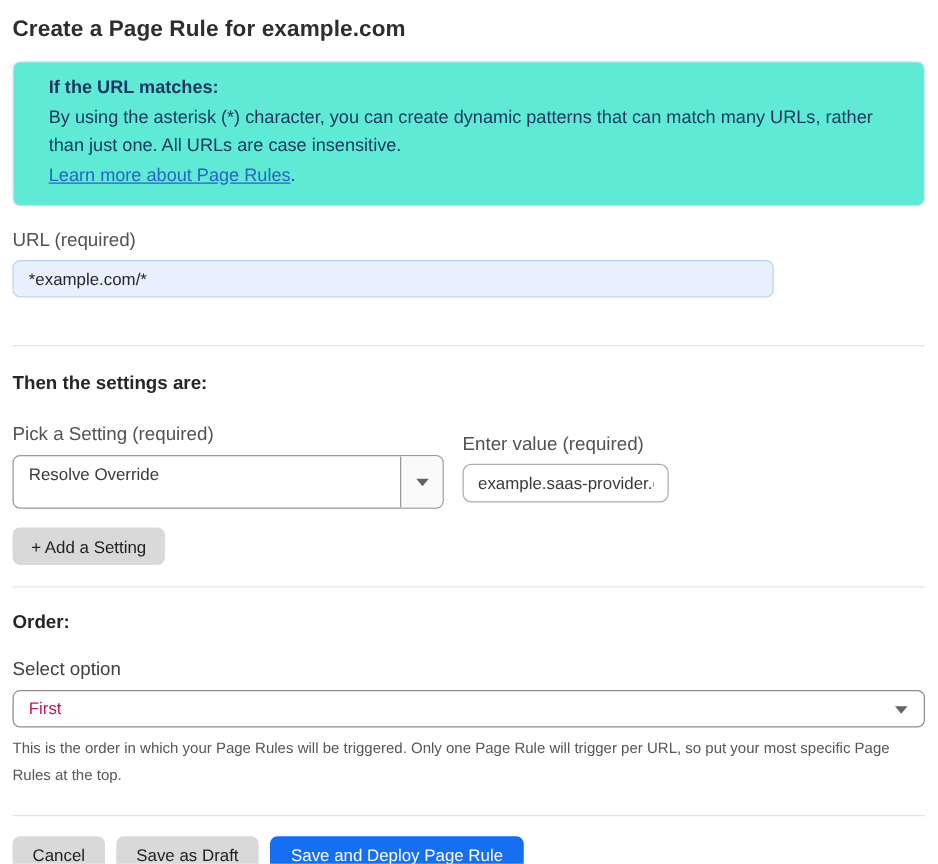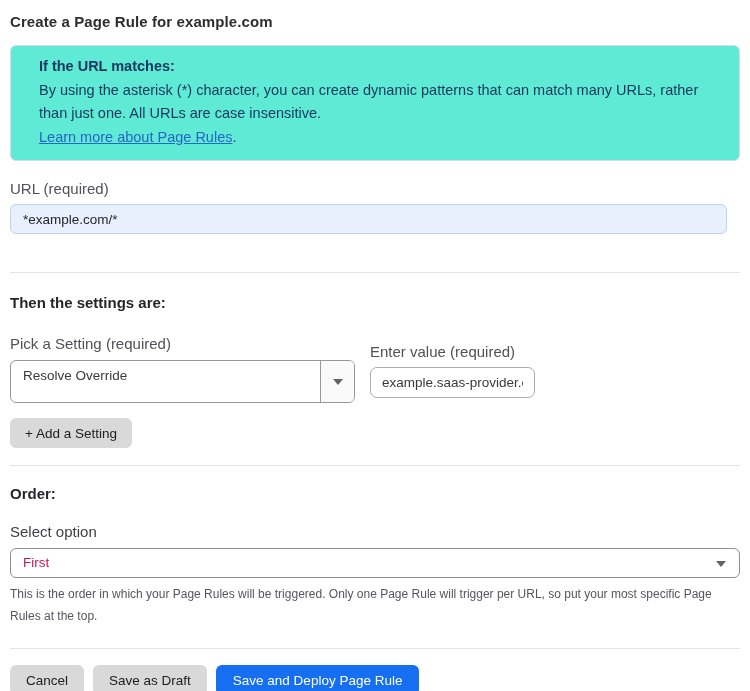--- a/index.html
+++ b/index.html
@@ -7,21 +7,21 @@
   body {
     width: 750px; height: 691px;
     font-family: "Liberation Sans", sans-serif;
     color: #2d2d2d;
     overflow: hidden;
   }
   .container { padding: 0 10px; }
 
   .page-title {
     margin-top: 13px;
-    font-size: 15px;
+    font-size: 18px;
     font-weight: 700;
     color: #2e2e30;
     letter-spacing: .1px;
   }
 
   
   .info-box {
     margin-top: 15px;
     background: #5eead4;
     border: 1px solid #cfe0f5;
@@ -42,21 +42,21 @@
   
   .field-label {
     font-size: 15px;
     color: #515157;
   }
 
   
   .url-label { margin-top: 19px; }
   .url-input {
     margin-top: 7px;
-    width: 717px; height: 30px;
+    width: 609px; height: 30px;
     background: #e8effd;
     border: 1px solid #bed3ef;
     border-radius: 6px;
     padding: 0 12px;
     font-family: "Liberation Sans", sans-serif;
     font-size: 13.5px;
     color: #23262b;
     outline: none;
     display: block;
   }

